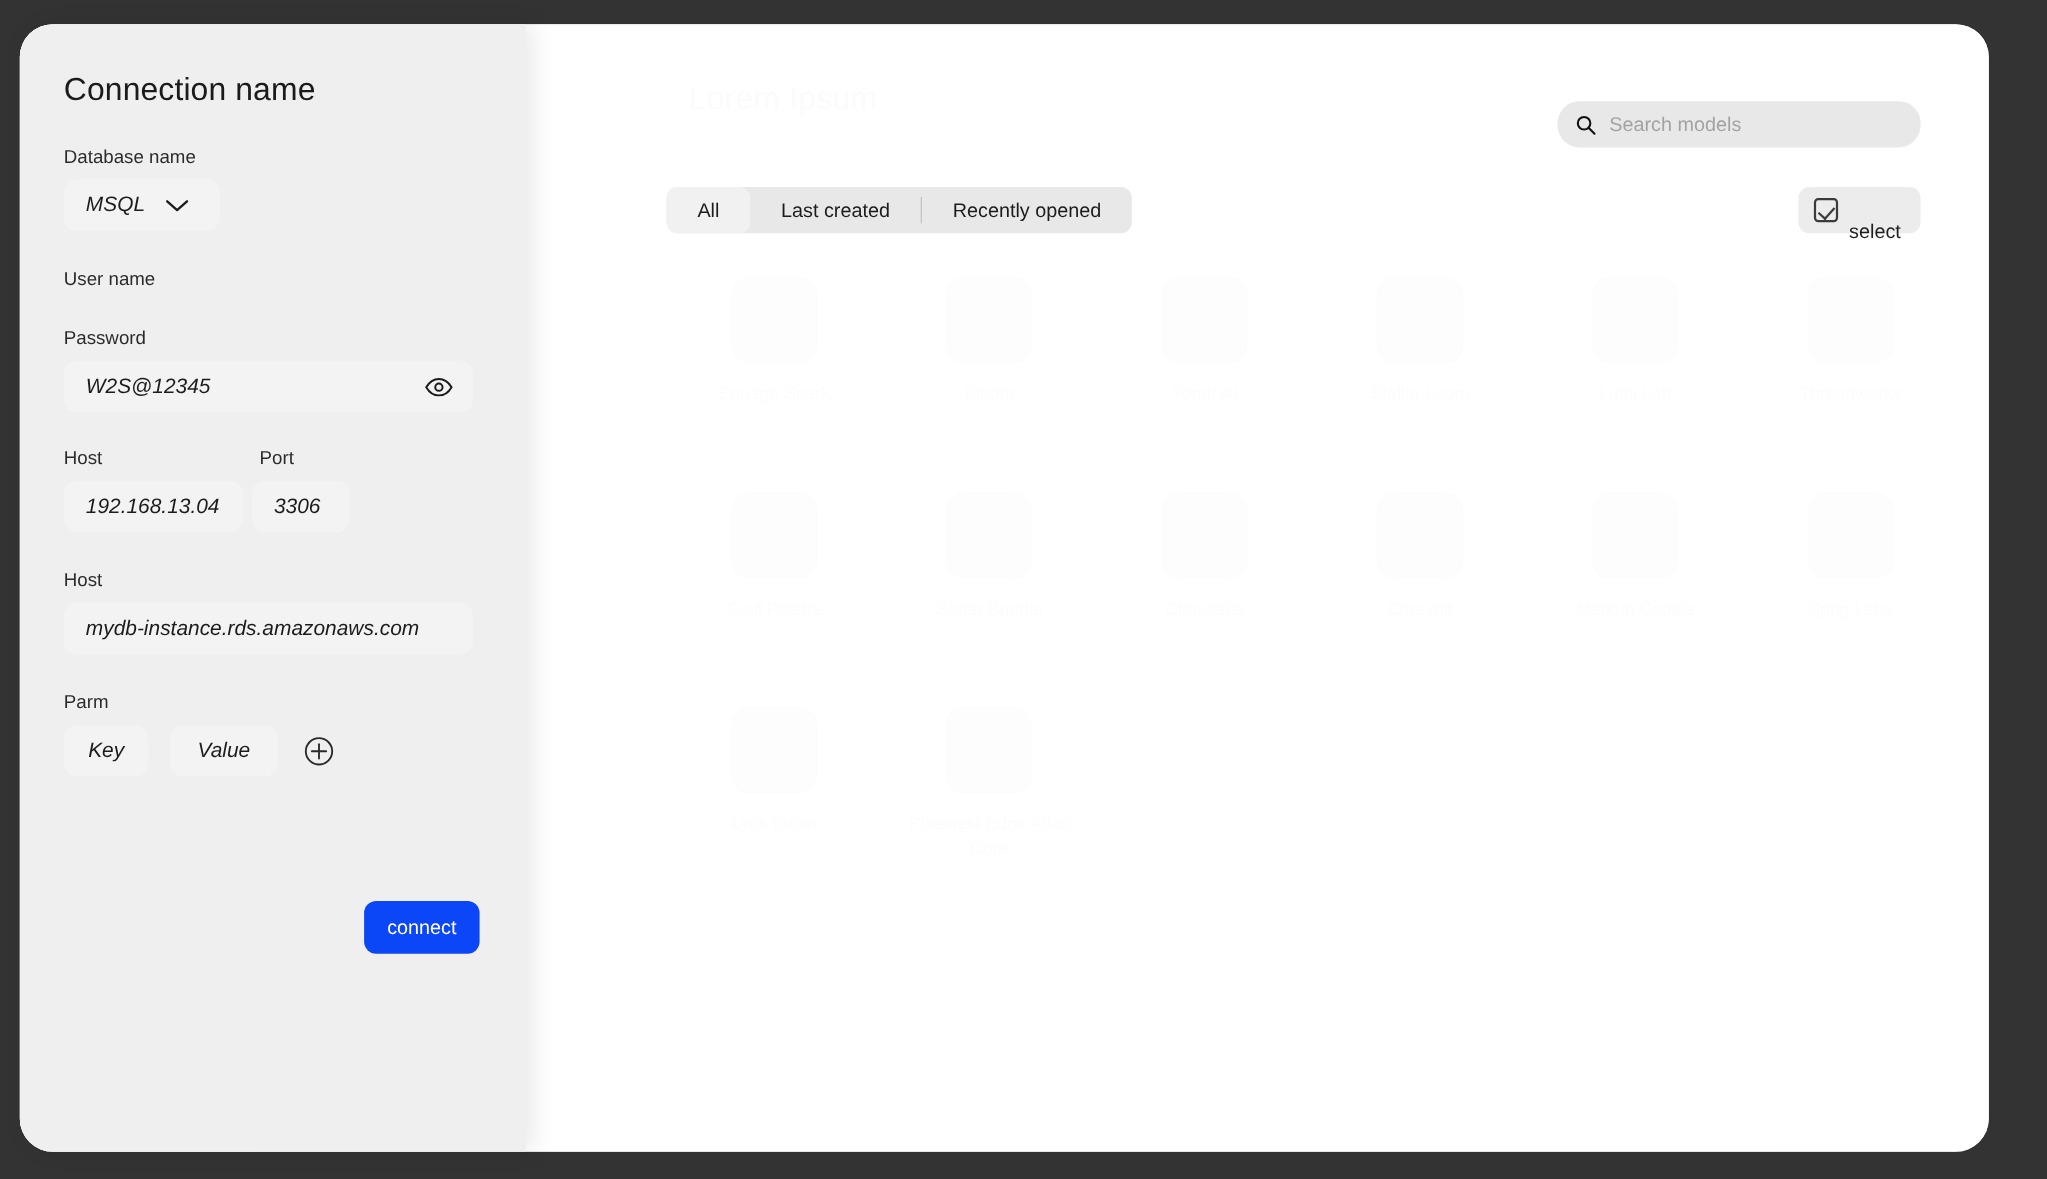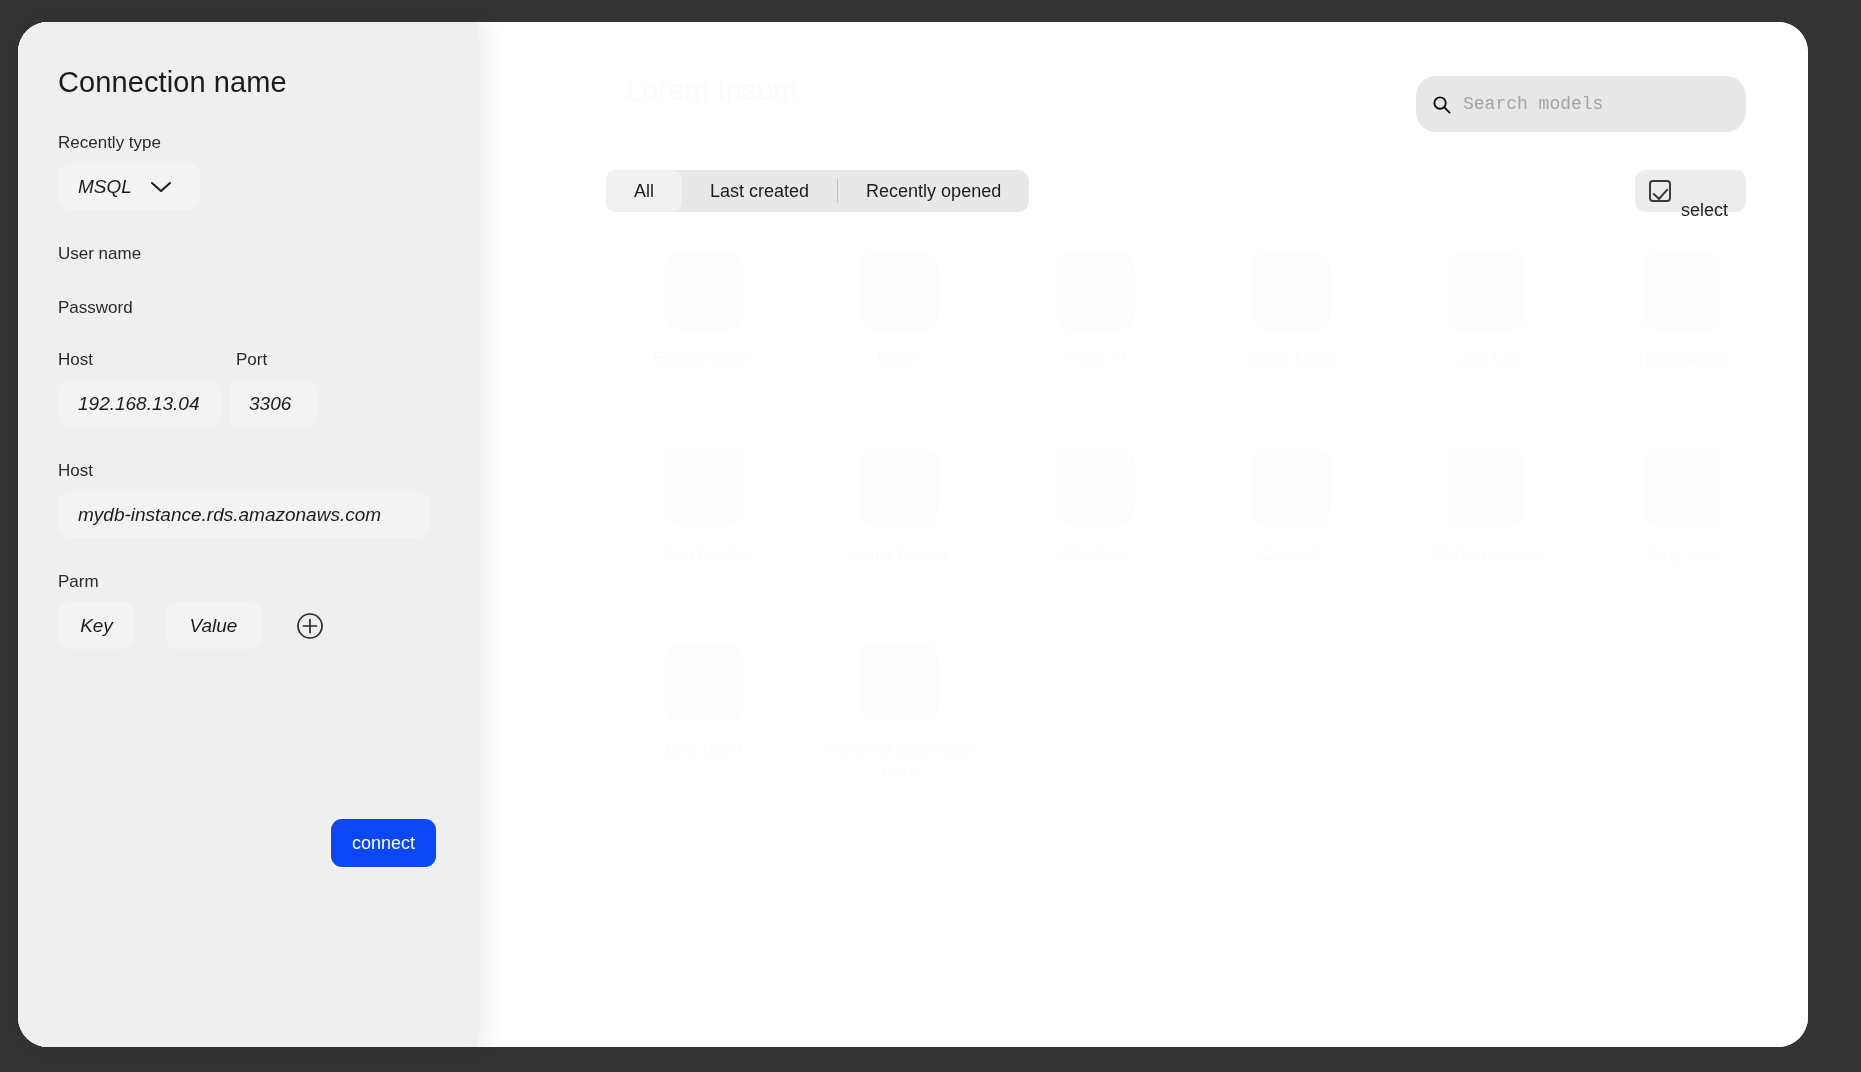--- a/index.html
+++ b/index.html
@@ -35,28 +35,27 @@
   .app-title {
     position: absolute;
     left: 608px; top: 52px;
     font-size: 29px;
     font-weight: 400;
     color: #fbfbfb;
     letter-spacing: .2px;
   }
   .searchbar {
     position: absolute;
-    right: 62px; top: 54px;
-    width: 330px; height: 56px;
+    right: 62px; top: 70px;
+    width: 330px; height: 42px;
     background: #e8e8e8;
     border-radius: 20px;
     display: flex; align-items: center;
     padding: 0 16px;
     gap: 12px;
-    font-family: Liberation Mono, monospace;
   }
   .search-icon { width: 19px; height: 19px; flex: none; color: #111; }
   .search-icon svg { display: block; }
   .search-placeholder {
     font-size: 18px;
     color: #a3a3a3;
   }
 
   .tabs {
     position: absolute;
@@ -224,21 +223,21 @@
   }
   .row-labels .field-label { margin: 0; }
   .lbl-host { width: 178px; }
 
   .host-pill { width: 163px; justify-content: flex-start; }
   .port-pill { width: 89px; justify-content: flex-start; }
 
   .parm-row {
     display: flex;
     align-items: center;
-    gap: 30px;
+    gap: 20px;
   }
   .key-pill { width: 77px; justify-content: center; }
   .value-pill { width: 97px; justify-content: center; }
   .plus-icon {
     width: 28px; height: 28px;
     color: #2a2a2a;
     cursor: pointer;
     margin-left: 4px;
   }
   .plus-icon svg { display: block; }
@@ -351,33 +350,42 @@
       </div>
 
     </div>
   </div>
 
   <div class="overlay">
     <div class="overlay-inner">
 
       <div class="panel-title">Connection name</div>
 
-      <div class="field-label">Recently type</div>
+      <div class="field-label">Database name</div>
       <div class="input-pill select-pill">
         <span class="input-value">MSQL</span>
         <span class="chevron-icon">
           <svg viewBox="0 0 22 13" width="22" height="13" fill="none" stroke="currentColor" stroke-width="2.1" stroke-linecap="round" stroke-linejoin="round">
             <polyline points="2,3 11,11 20,3"></polyline>
           </svg>
         </span>
       </div>
 
       <div class="field-label">User name</div>
 
       <div class="field-label">Password</div>
+      <div class="input-pill input-wide">
+        <span class="input-value">W2S@12345</span>
+        <span class="eye-icon">
+          <svg viewBox="0 0 26 17" width="26" height="17" fill="none" stroke="currentColor" stroke-width="1.8">
+            <path d="M1.5 8.5 C5 2.5 9.5 1 13 1 C16.5 1 21 2.5 24.5 8.5 C21 14.5 16.5 16 13 16 C9.5 16 5 14.5 1.5 8.5 Z"></path>
+            <circle cx="13" cy="8.5" r="3.3"></circle>
+          </svg>
+        </span>
+      </div>
 
       <div class="row-labels">
         <div class="field-label lbl-host">Host</div>
         <div class="field-label">Port</div>
       </div>
       <div class="row-two">
         <div class="input-pill host-pill">
           <span class="input-value">192.168.13.04</span>
         </div>
         <div class="input-pill port-pill">

